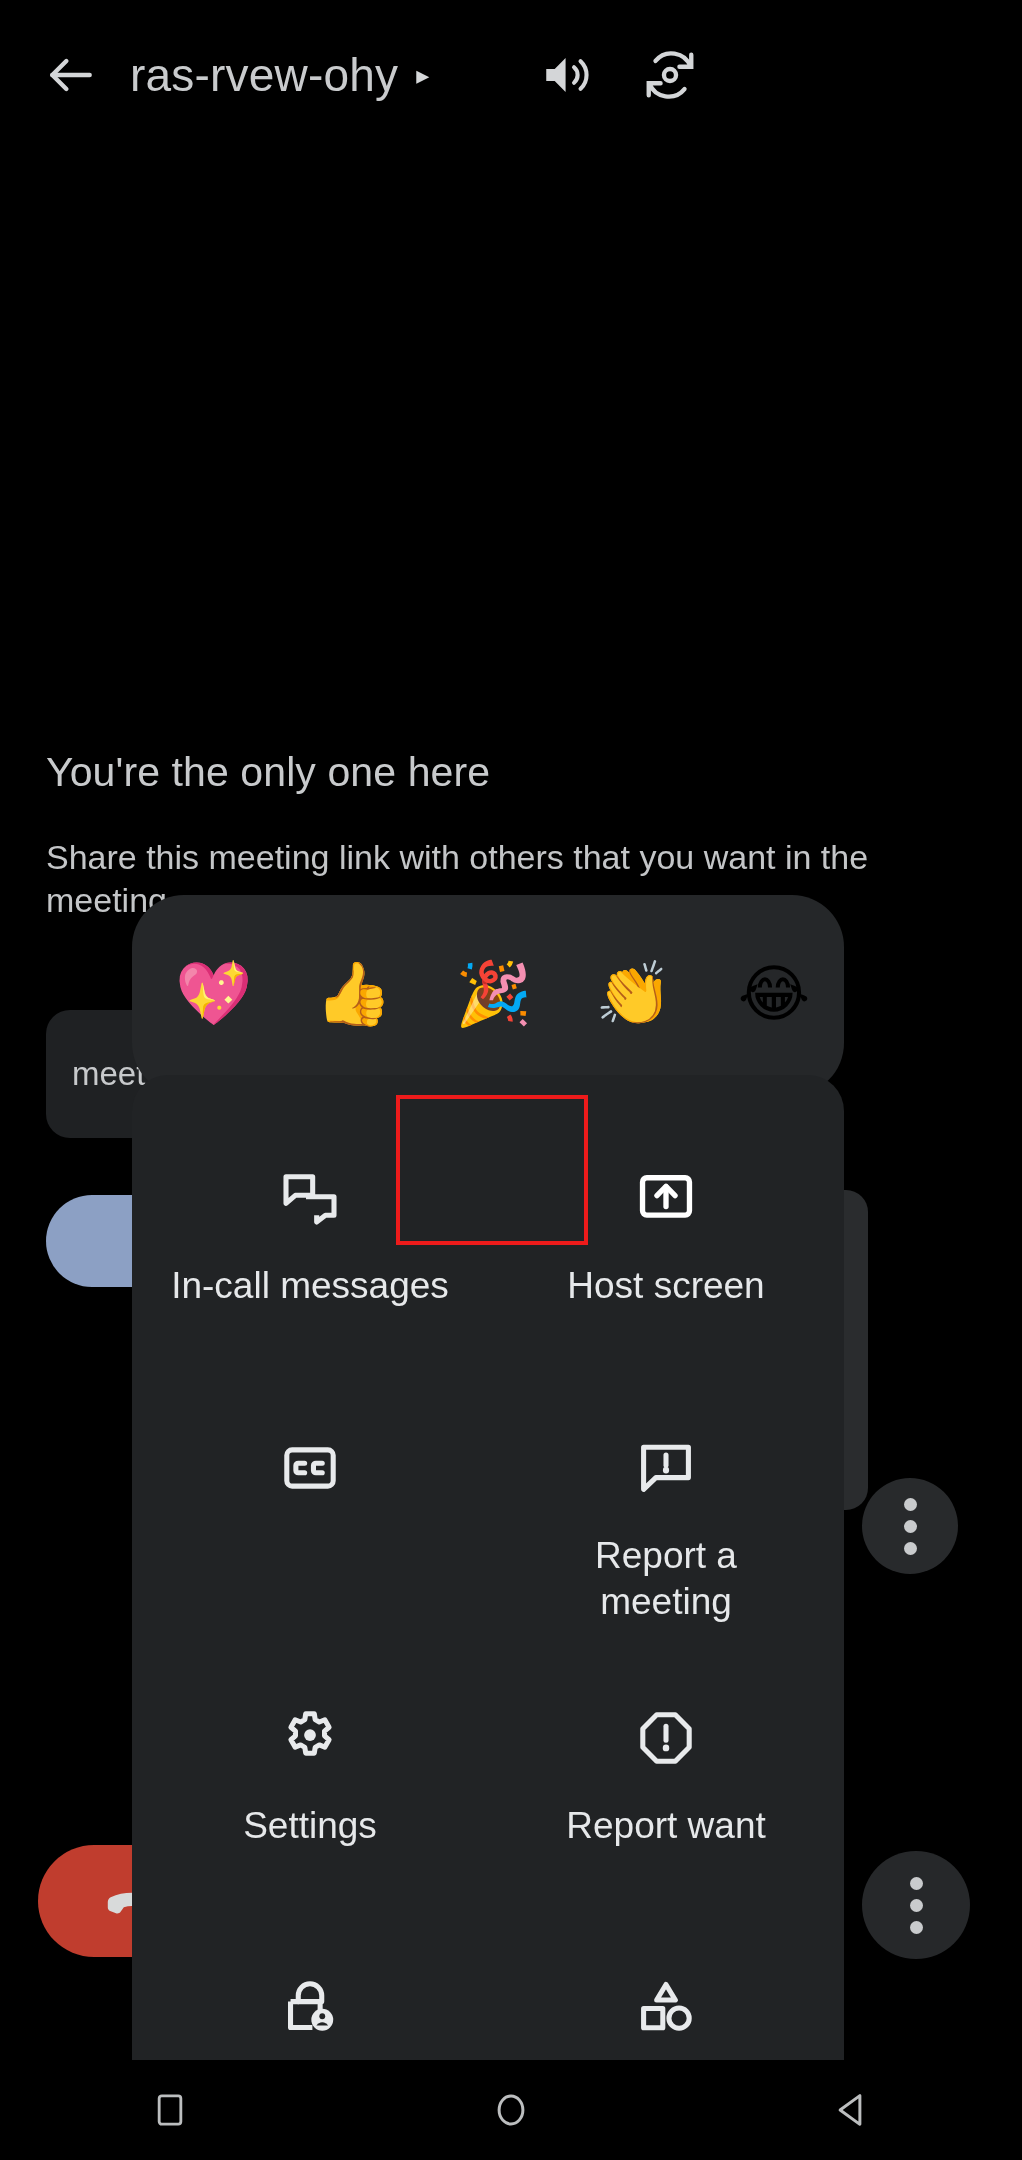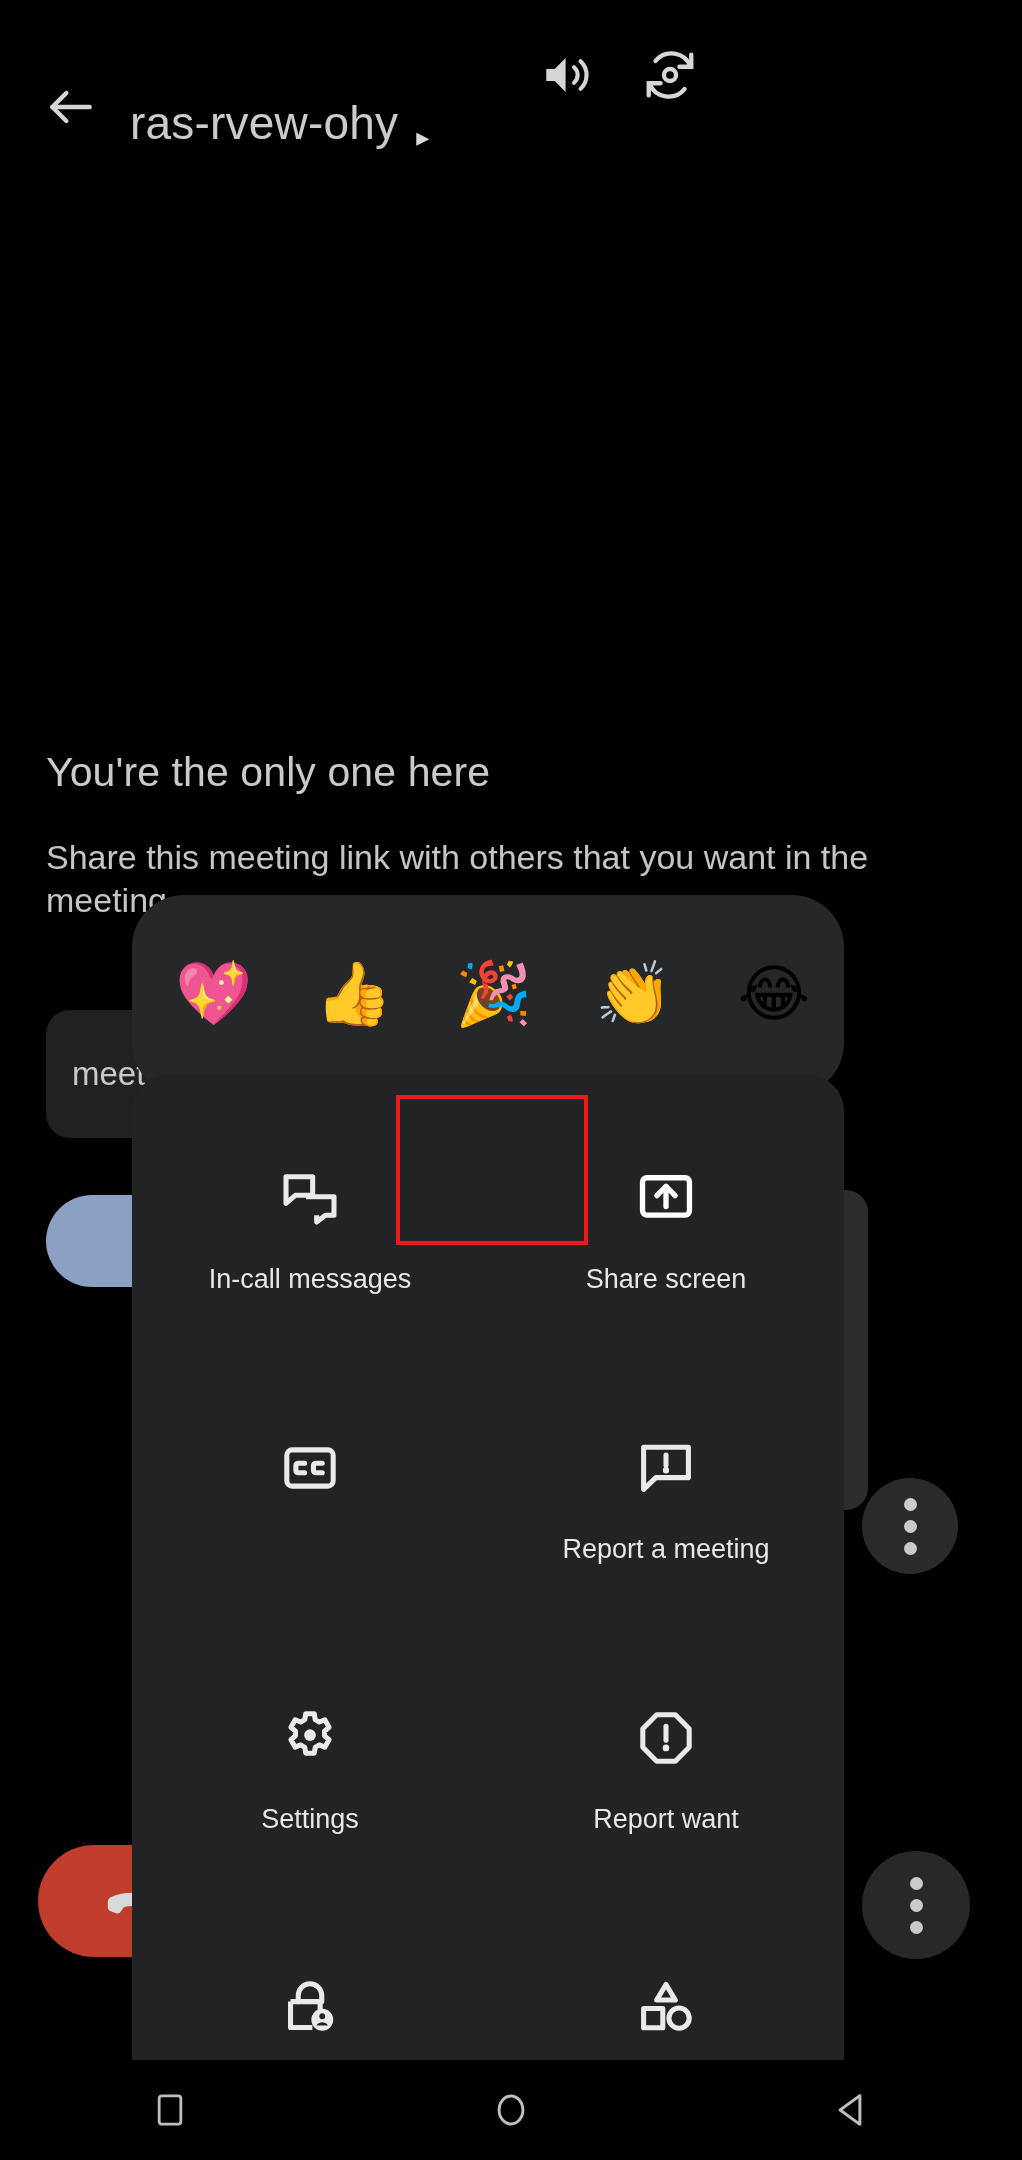--- a/index.html
+++ b/index.html
@@ -12,21 +12,21 @@
   #screen {
     position: relative;
     width: 1022px; height: 2160px;
     background: #000000;
     overflow: hidden;
   }
 
   
   #topbar {
     position: absolute; left: 0; top: 0; width: 824px; height: 150px;
-    display: flex; align-items: flex-end; text-decoration: underline;
+    display: flex; align-items: center; text-decoration: underline;
   }
   #back-btn {
     width: 86px; height: 86px; margin-left: 28px;
     display: flex; align-items: center; justify-content: center;
   }
   #meeting-title {
     color: #c9cbcd; font-size: 46px; letter-spacing: 0.2px;
     margin-left: 16px; white-space: nowrap;
   }
   #title-caret {
@@ -141,21 +141,21 @@
     height: 270px;
     display: flex; flex-direction: column; align-items: center;
     justify-content: flex-start; padding-top: 34px;
     position: relative;
   }
   .menu-icon {
     height: 78px; width: 78px;
     display: flex; align-items: center; justify-content: center;
   }
   .menu-label {
-    margin-top: 26px; color: #e6e8ea; font-size: 27px;
+    margin-top: 26px; color: #e6e8ea; font-size: 37px;
     text-align: center; line-height: 1.25; max-width: 280px;
   }
   
   #share-screen-highlight {
     position: absolute;
     left: 396px; top: 1095px;
     width: 192px; height: 150px;
     border: 4px solid #ee1b1b;
     pointer-events: none;
   }
@@ -277,21 +277,21 @@
       </div>
 
       <div class="menu-cell">
         <div class="menu-icon">
           <svg width="64" height="64" viewBox="0 0 24 24" fill="none" stroke="#ffffff" stroke-width="2" stroke-linejoin="round" stroke-linecap="round">
             <rect x="3.2" y="4.4" width="17.6" height="14" rx="1.6"></rect>
             <line x1="12" y1="15.2" x2="12" y2="7.8"></line>
             <polyline points="8.6,11.1 12,7.6 15.4,11.1"></polyline>
           </svg>
         </div>
-        <div class="menu-label">Share screen</div>
+        <div class="menu-label">Host screen</div>
       </div>
 
       <div class="menu-cell">
         <div class="menu-icon">
           <svg width="64" height="64" viewBox="0 0 24 24" fill="none" stroke="#e8eaec" stroke-width="1.9" stroke-linejoin="round" stroke-linecap="round">
             <rect x="3.3" y="5.2" width="17.4" height="13.6" rx="2"></rect>
             <path d="M10 10.2H7.6a.9.9 0 0 0-.9.9v1.8c0 .5.4.9.9.9H10"></path>
             <path d="M16.6 10.2h-2.4a.9.9 0 0 0-.9.9v1.8c0 .5.4.9.9.9h2.4"></path>
           </svg>
         </div>

